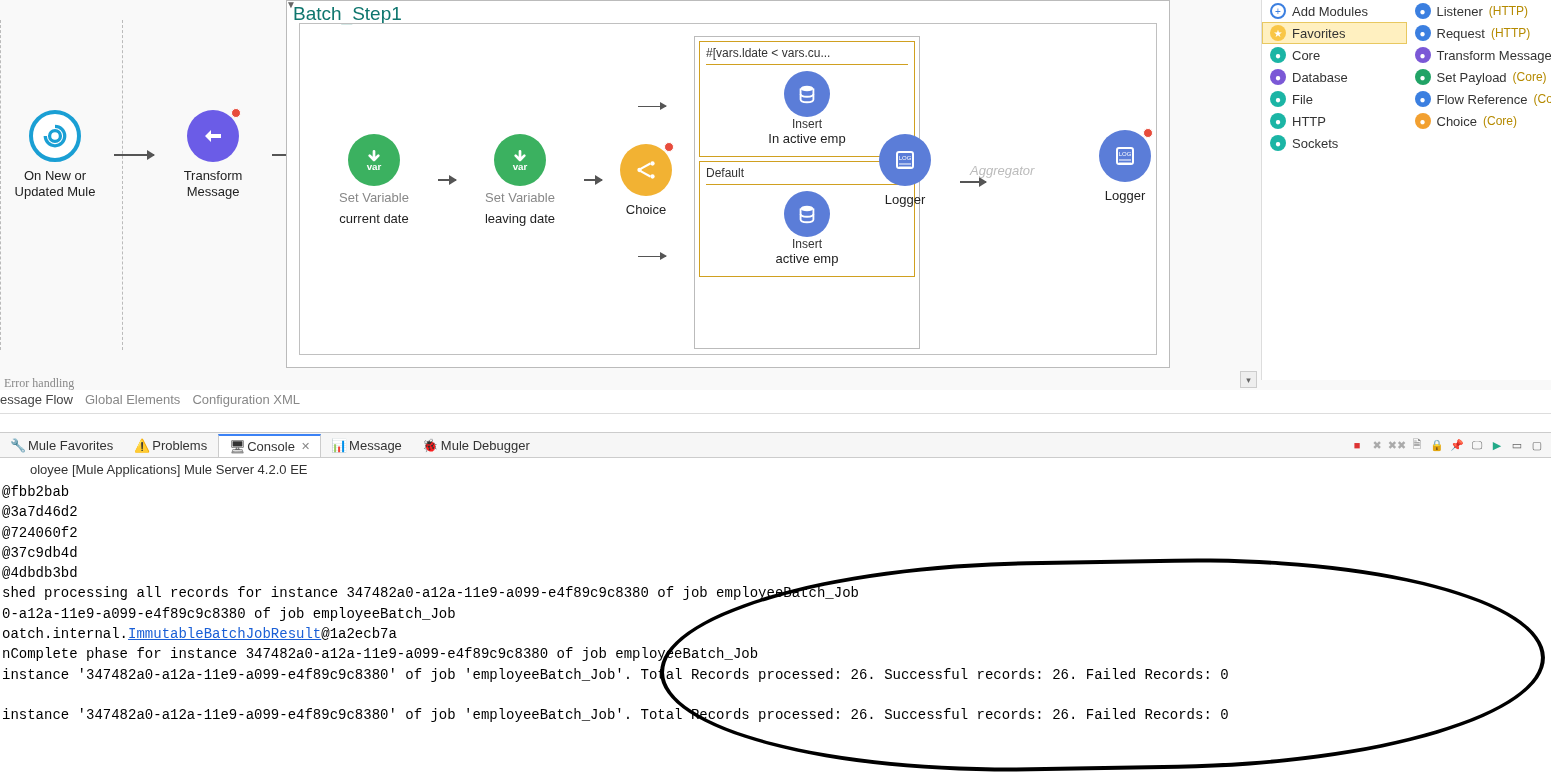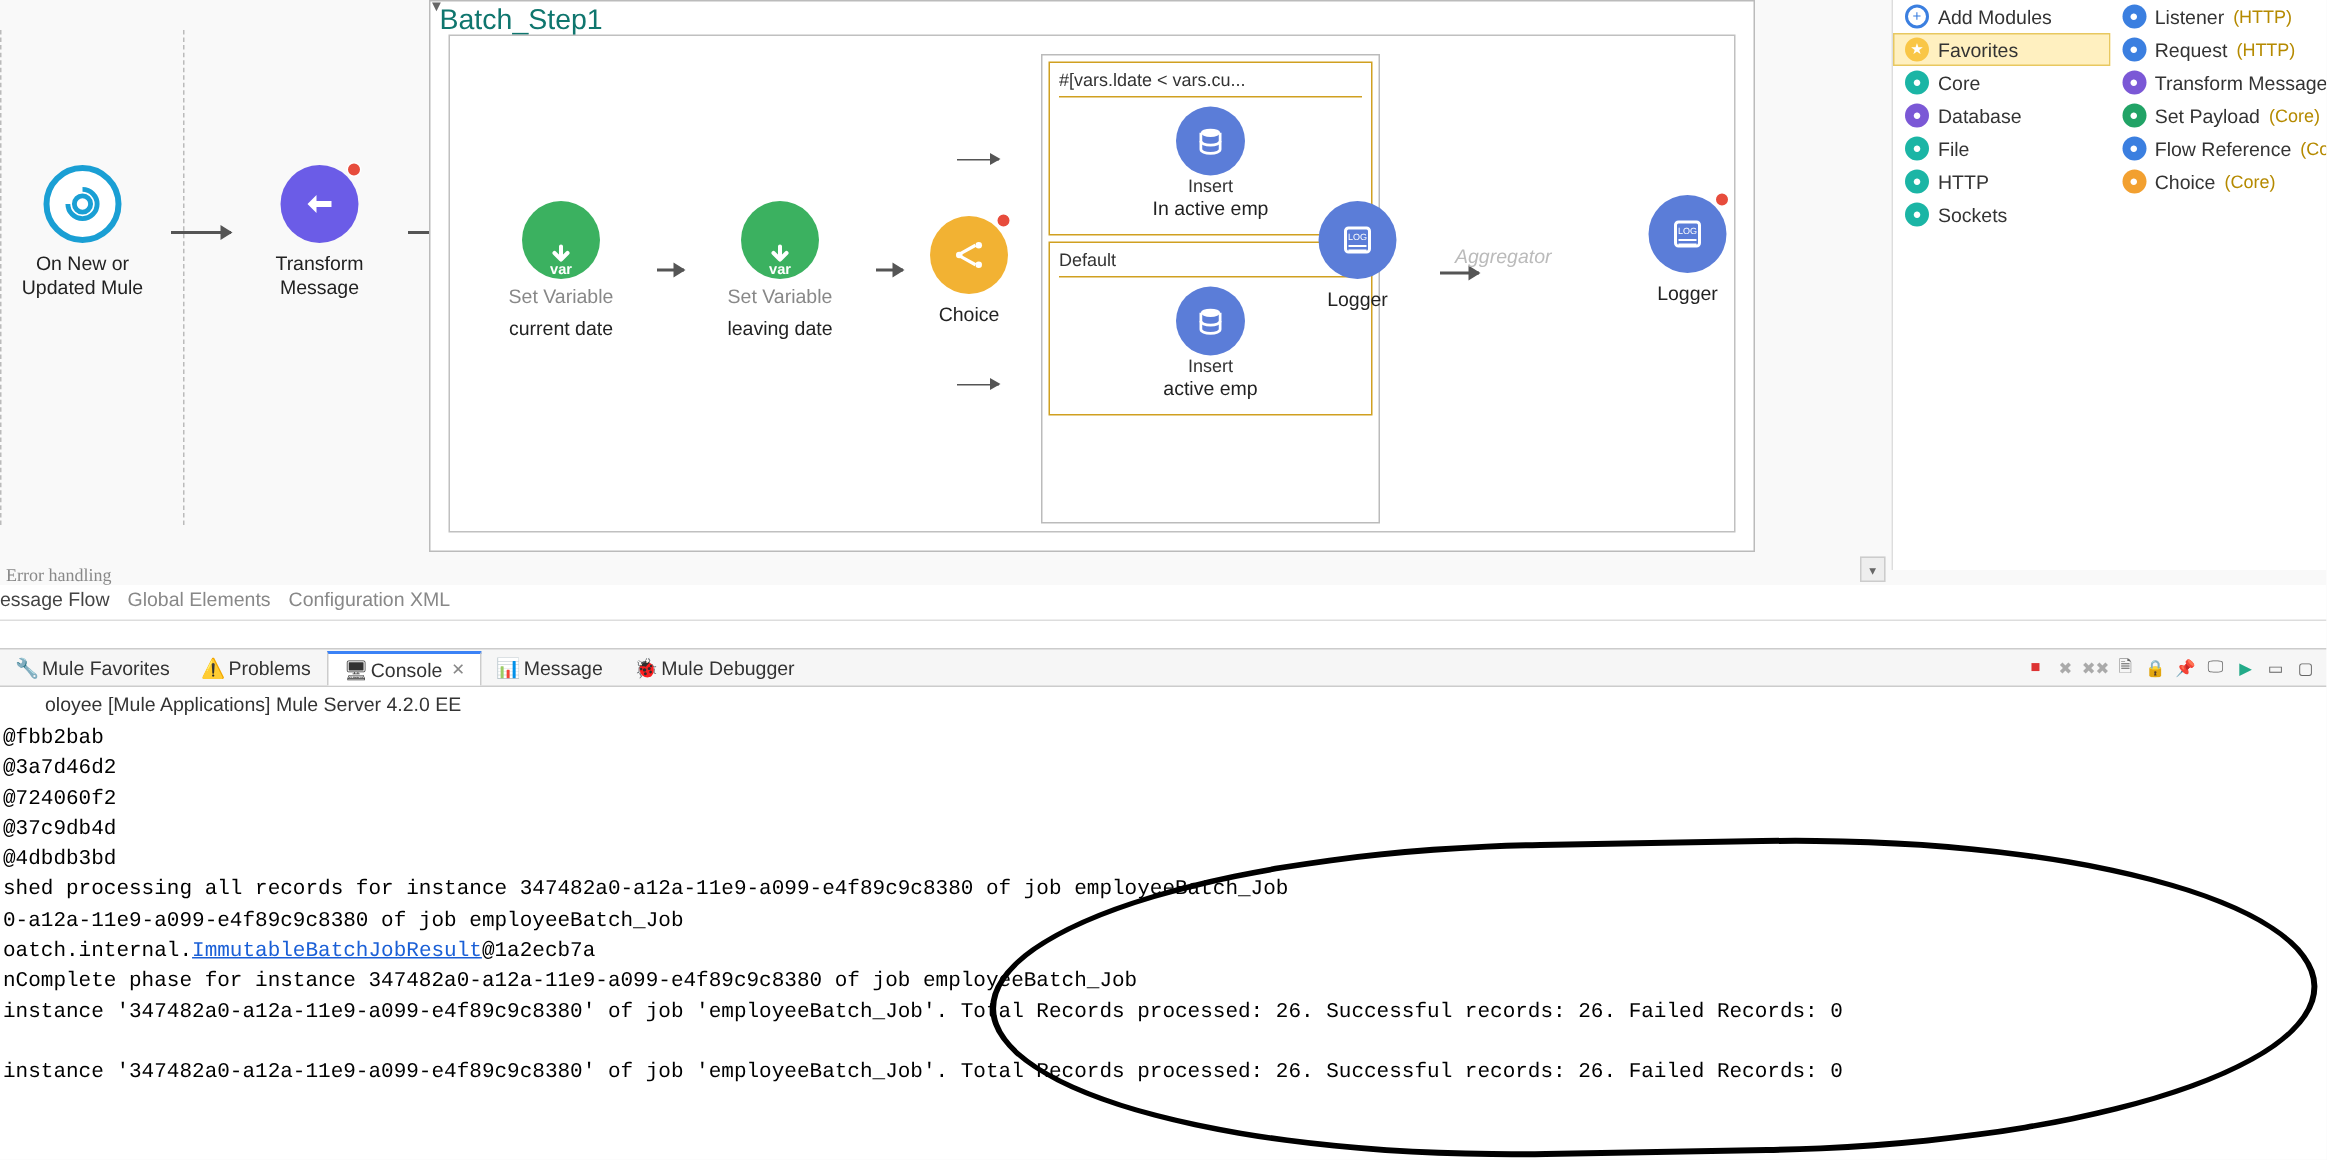--- a/index.html
+++ b/index.html
@@ -11,21 +11,21 @@
 .batch-handle { position: absolute; left: -1px; top: -2px; width: 10px; height: 10px; font-size: 10px; color: #666; }
 .batch-title { font-size: 19px; color: #0f766e; padding: 2px 6px; }
 .batch-inner { position: absolute; left: 12px; top: 22px; right: 12px; bottom: 12px; border: 1px solid #c0c0c0; display:flex; align-items:center; }
 .node { display:flex; flex-direction:column; align-items:center; width:110px; }
 .node .circle { width:52px; height:52px; border-radius:50%; display:flex; align-items:center; justify-content:center; color:#fff; font-size:20px; position:relative; }
 .node .lbl { text-align:center; margin-top:6px; font-size:13px; color:#222; line-height:1.2; }
 .node .sub { text-align:center; font-size:13px; color:#888; margin-top:4px; }
 
 .circle.blue { background:#5b7dd8; }
 .circle.purple { background:#6b5ce7; }
-.circle.green { background:#3bb160;align-items:flex-end; }
+.circle.green { background:#3bb160; }
 .circle.yellow { background:#f2b233; }
 .badge { position:absolute; top:-2px; right:-2px; width:10px; height:10px; border-radius:50%; background:#e74c3c; border:1px solid #fff; }
 
 .arrow { width:40px; height:2px; background:#555; position:relative; margin:0 4px; align-self:center; }
 .arrow::after { content:""; position:absolute; right:-1px; top:-4px; border-left:8px solid #555; border-top:5px solid transparent; border-bottom:5px solid transparent; }
 
 
 .source-area { position:absolute; left:0; top:110px; display:flex; align-items:center; }
 .dashed-border-left { position:absolute; left:0; top:20px; height:330px; border-left:1px dashed #bbb; }
 .dashed-border-mid { position:absolute; left:122px; top:20px; height:330px; border-left:1px dashed #bbb; }

